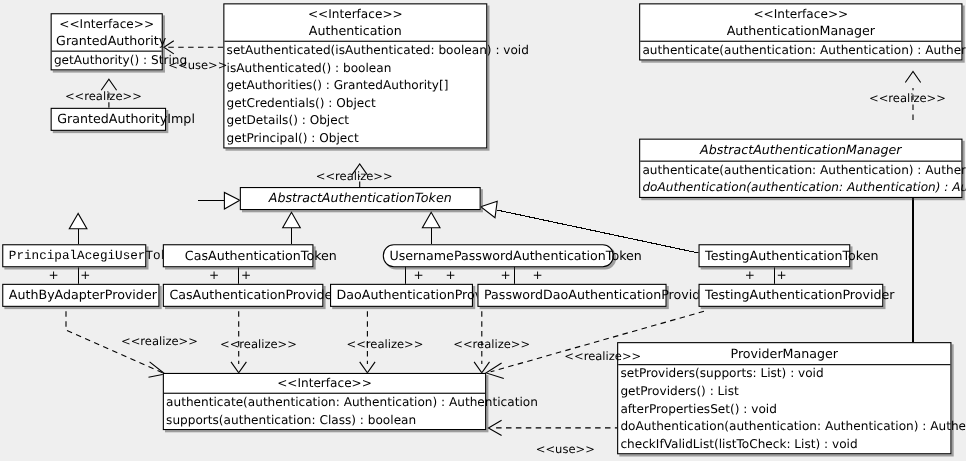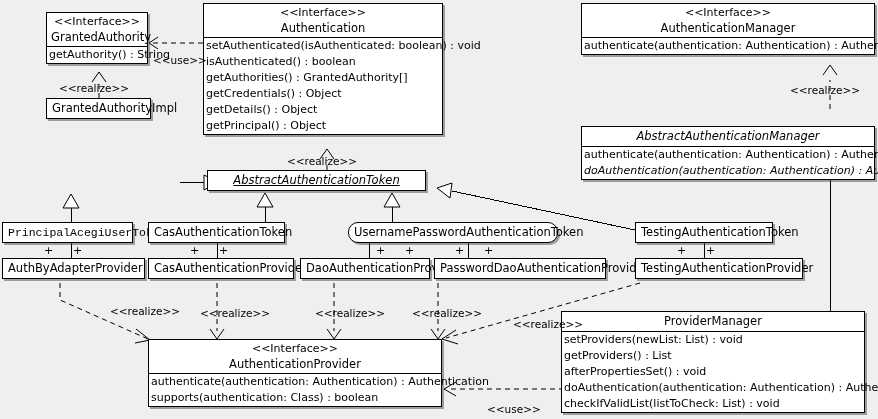--- a/index.html
+++ b/index.html
@@ -215,33 +215,33 @@
     <div class="hdr compact">
       <span class="nm abstract">AbstractAuthenticationManager</span>
     </div>
     <div class="compartment">
       <span class="m">authenticate(authentication: Authentication) : Authentication</span>
       <span class="m abstract">doAuthentication(authentication: Authentication) : Authentication</span>
     </div>
   </div>
 
 
-  <div class="uml" style="left:207px; top:170px; width:219px;text-decoration:underline;">
+  <div class="uml" style="left:218px; top:170px; width:219px;">
     <div class="hdr compact">
       <span class="nm abstract">AbstractAuthenticationToken</span>
     </div>
   </div>
 
   <div class="uml" style="left:2px; top:222px; width:131px;font-family:Liberation Mono, monospace;">
     <div class="hdr compact">
       <span class="nm">PrincipalAcegiUserToken</span>
     </div>
   </div>
 
-  <div class="uml" style="left:148px; top:222px; width:137px;">
+  <div class="uml" style="left:148px; top:222px; width:137px;padding-left:14px;">
     <div class="hdr compact">
       <span class="nm">CasAuthenticationToken</span>
     </div>
   </div>
 
   <div class="uml" style="left:348px; top:222px; width:210px;border-radius:10px;">
     <div class="hdr compact">
       <span class="nm">UsernamePasswordAuthenticationToken</span>
     </div>
   </div>
@@ -289,34 +289,33 @@
 
   <div class="uml" style="left:635px; top:258px; width:168px;">
     <div class="hdr compact">
       <span class="nm">TestingAuthenticationProvider</span>
     </div>
   </div>
 
   <div class="uml" style="left:148px; top:339px; width:294px;">
     <div class="hdr">
       <span class="stereo">&lt;&lt;Interface&gt;&gt;</span>
-      <span class="nm">AuthenticationProvider</span>
     </div>
     <div class="compartment">
       <span class="m">authenticate(authentication: Authentication) : Authentication</span>
       <span class="m">supports(authentication: Class) : boolean</span>
     </div>
   </div>
 
   <div class="uml" style="left:561px; top:311px; width:304px;">
     <div class="hdr compact">
       <span class="nm">ProviderManager</span>
     </div>
     <div class="compartment">
-      <span class="m">setProviders(newList: List) : void</span>
+      <span class="m">setProviders(supports: List) : void</span>
       <span class="m">getProviders() : List</span>
       <span class="m">afterPropertiesSet() : void</span>
       <span class="m">doAuthentication(authentication: Authentication) : Authentication</span>
       <span class="m">checkIfValidList(listToCheck: List) : void</span>
     </div>
   </div>
 
   <span class="edge-label" style="left:153px; top:54px;">&lt;&lt;use&gt;&gt;</span>
   <span class="edge-label" style="left:59px; top:82px;">&lt;&lt;realize&gt;&gt;</span>
   <span class="edge-label" style="left:287px; top:155px;">&lt;&lt;realize&gt;&gt;</span>

